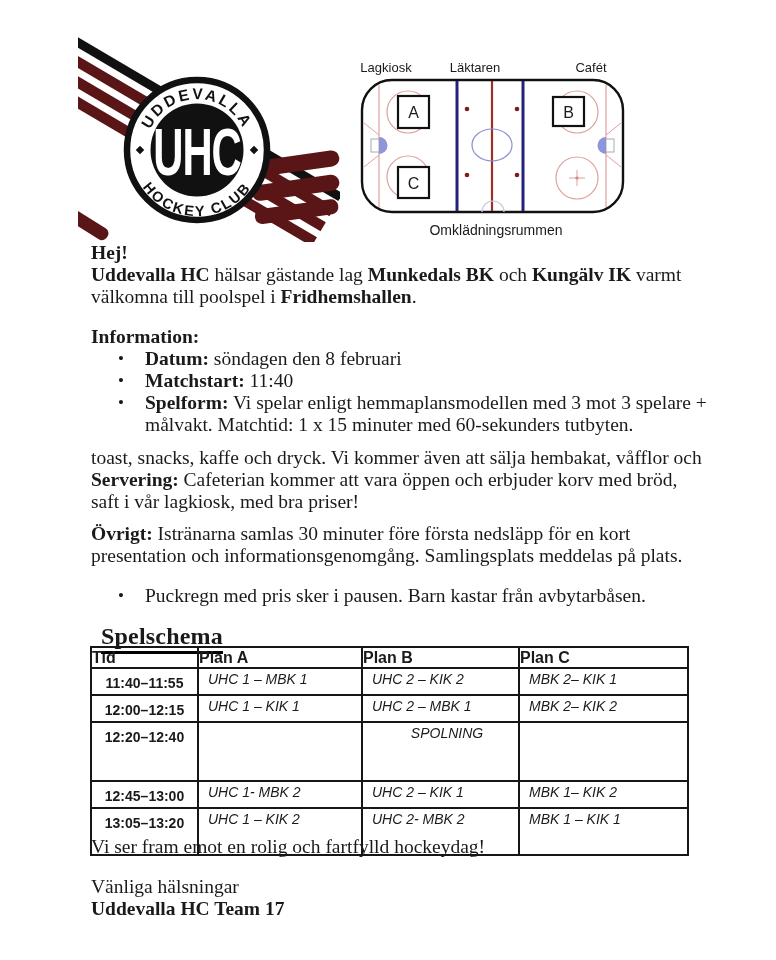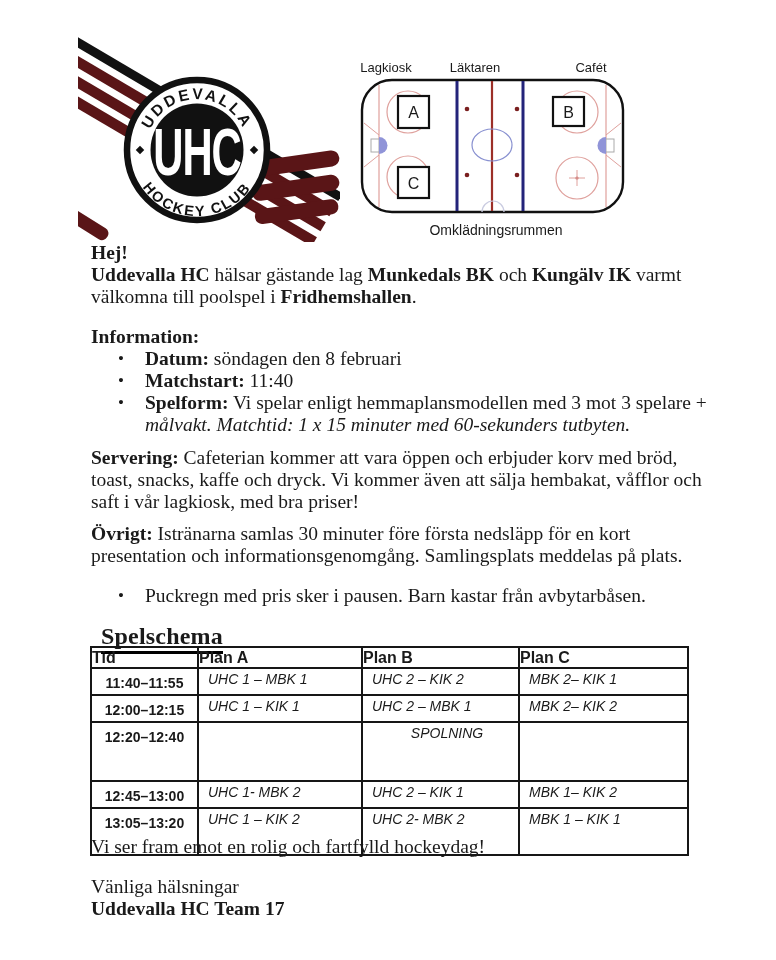--- a/index.html
+++ b/index.html
@@ -153,28 +153,28 @@
       <span class="b-text line"><span class="b">Datum:</span><span> söndagen den 8 februari</span></span>
     </div>
     <div class="b-row">
       <span class="b-dot">•</span>
       <span class="b-text line"><span class="b">Matchstart:</span><span> 11:40</span></span>
     </div>
     <div class="b-row">
       <span class="b-dot">•</span>
       <span class="b-text">
         <span class="line"><span class="b">Spelform:</span><span> Vi spelar enligt hemmaplansmodellen med 3 mot 3 spelare +</span></span>
-        <span class="line" style="display:block;font-style:italic;">målvakt. Matchtid: 1 x 15 minuter med 60-sekunders tutbyten.</span>
+        <span class="line" style="display:block;">målvakt. Matchtid: 1 x 15 minuter med 60-sekunders tutbyten.</span>
       </span>
     </div>
   </div>
 
   <div class="para" style="top:447px;">
+    <div class="line">toast, snacks, kaffe och dryck. Vi kommer även att sälja hembakat, våfflor och</div>
     <div class="line"><span class="b">Servering:</span><span> Cafeterian kommer att vara öppen och erbjuder korv med bröd,</span></div>
-    <div class="line">toast, snacks, kaffe och dryck. Vi kommer även att sälja hembakat, våfflor och</div>
     <div class="line">saft i vår lagkiosk, med bra priser!</div>
   </div>
 
   <div class="para" style="top:523px;">
     <div class="line"><span class="b">Övrigt:</span><span> Istränarna samlas 30 minuter före första nedsläpp för en kort</span></div>
     <div class="line">presentation och informationsgenomgång. Samlingsplats meddelas på plats.</div>
   </div>
 
   <div class="para bullets" style="top:585px;">
     <div class="b-row">

